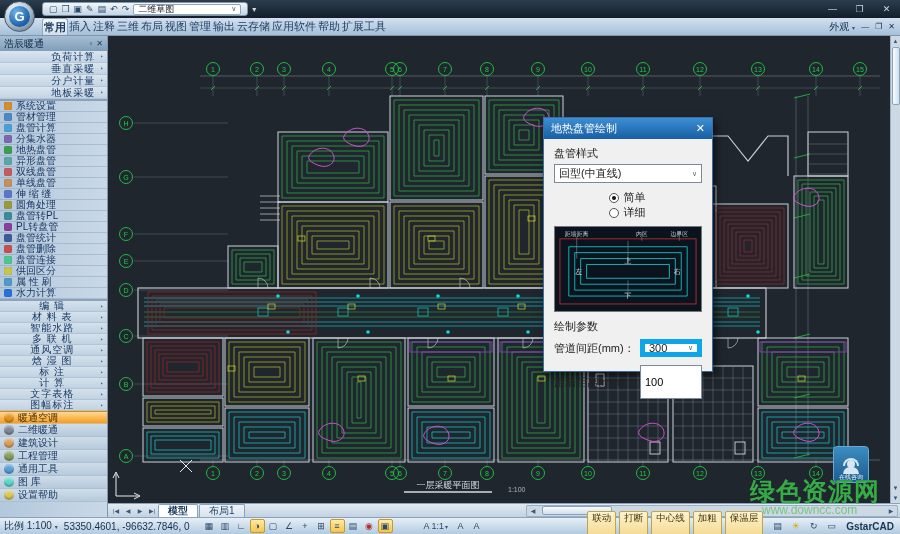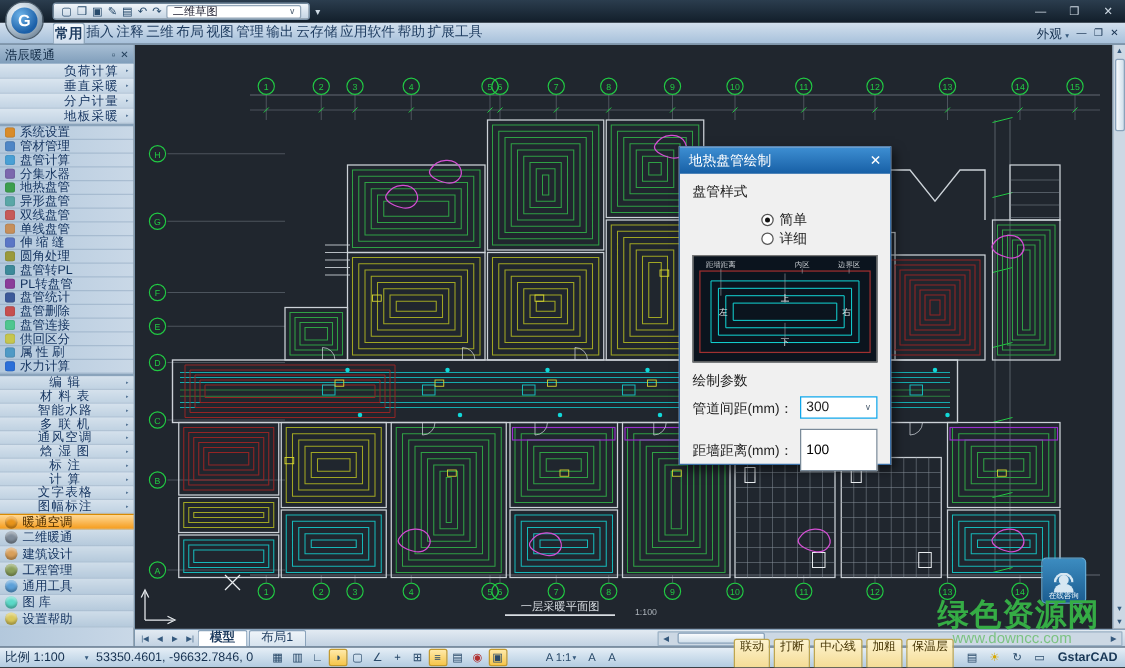--- a/index.html
+++ b/index.html
@@ -88,21 +88,21 @@
   .dlg-select{height:19px;background:#fff;border:1px solid #7a8a99;display:flex;
     align-items:center;justify-content:space-between;padding:0 4px;}
   .radio-row{display:flex;align-items:center;justify-content:space-between;margin:7px 2px 6px 0;flex-direction:column;}
   .rgroup{display:flex;align-items:center;gap:5px;}
   .radio{width:10px;height:10px;border:1px solid #555;border-radius:50%;background:#fff;position:relative;flex:none;}
   .radio.sel::after{content:'';position:absolute;inset:2px;background:#111;border-radius:50%;}
   .preview{height:86px;background:#0b141e;border:1px solid #777;}
   .params-head{margin:7px 0 5px;}
   .param-row{display:flex;align-items:center;margin-bottom:8px;}
   .param-label{width:86px;flex:none;}
-  .param-combo{flex:1;height:18px;background:#fff;border:1px solid #0ea5e9;display:flex;
+  .param-combo{flex:1;height:18px;background:#fff;border:5px solid #0ea5e9;display:flex;
     align-items:center;justify-content:space-between;padding:0 4px;}
   .param-input{flex:1;height:18px;background:#fff;border:1px solid #7a8a99;font-size:11px;
     font-family:"Liberation Sans",sans-serif;padding:16px 4px;width:50px;}
 
   
   .tabrow{position:absolute;left:108px;right:0;bottom:17px;height:14px;z-index:15;
     background:linear-gradient(#e2eaf2,#c2d2e2);border-top:1px solid #8aa3bb;
     display:flex;align-items:center;font-size:10px;color:#1c3a5e;padding-left:2px;}
   .tnav{width:12px;text-align:center;font-size:6px;color:#35597d;}
   .mtab{padding:0 9px;height:13px;line-height:12px;border:1px solid #8aa3bb;border-bottom:none;
@@ -120,21 +120,21 @@
     font-size:6px;color:#35597d;z-index:15;}
   .vs-arrow{height:10px;line-height:10px;flex:none;}
   .vs-thumb{width:8px;height:58px;flex:none;margin:1px 0;border-radius:2px;
     background:linear-gradient(90deg,#fafcfe,#d0dfeb);border:1px solid #8aa3bb;}
   .vs-spacer{flex:1;}
 
   
   .statusbar{position:absolute;left:0;right:0;bottom:0;height:17px;z-index:25;
     background:linear-gradient(#e6eff7,#b2cbe0);border-top:1px solid #8aa3bb;
     display:flex;align-items:center;font-size:10px;color:#15304f;padding:0 4px;gap:2px;}
-  .sb-scale{display:flex;align-items:center;gap:16px;white-space:nowrap;}
+  .sb-scale{display:flex;align-items:center;gap:3px;white-space:nowrap;}
   .tri{font-size:6px;color:#35597d;}
   .sb-coords{margin-left:4px;white-space:nowrap;}
   .mode-icons{display:flex;gap:1px;margin-left:10px;}
   .micon{min-width:15px;height:14px;padding:0 2px;display:flex;align-items:center;gap:1px;
     justify-content:center;font-size:9px;color:#2a4a6a;border:1px solid transparent;border-radius:2px;}
   .micon.active{background:linear-gradient(#ffeaa9,#f6c54a);border-color:#c49a2d;}
   .anno{font-size:9px;white-space:nowrap;padding-left:28px;}
   .toggles{display:flex;gap:3px;margin-left:auto;}
   .tgl{padding:0 4px;height:30px;line-height:12px;font-size:9.5px;color:#433200;border-radius:2px;
     background:linear-gradient(#fdf3cf,#f2d686);border:1px solid #bfa64e;white-space:nowrap;}
@@ -689,20 +689,24 @@
   <div class="wm1">绿色资源网</div>
   <div class="wm2">www.downcc.com</div>
 
   <div class="dialog">
     <div class="dlg-title">
       <span>地热盘管绘制</span>
       <span class="dlg-close">✕</span>
     </div>
     <div class="dlg-body">
       <div class="dlg-label">盘管样式</div>
+      <div class="dlg-select">
+        <span>回型(中直线)</span>
+          <span class="chev">∨</span>
+      </div>
       <div class="radio-row">
         <span class="rgroup">
             <span class="radio sel"></span>
             <span>简单</span>
           </span>
         <span class="rgroup">
             <span class="radio"></span>
             <span>详细</span>
           </span>
       </div>

